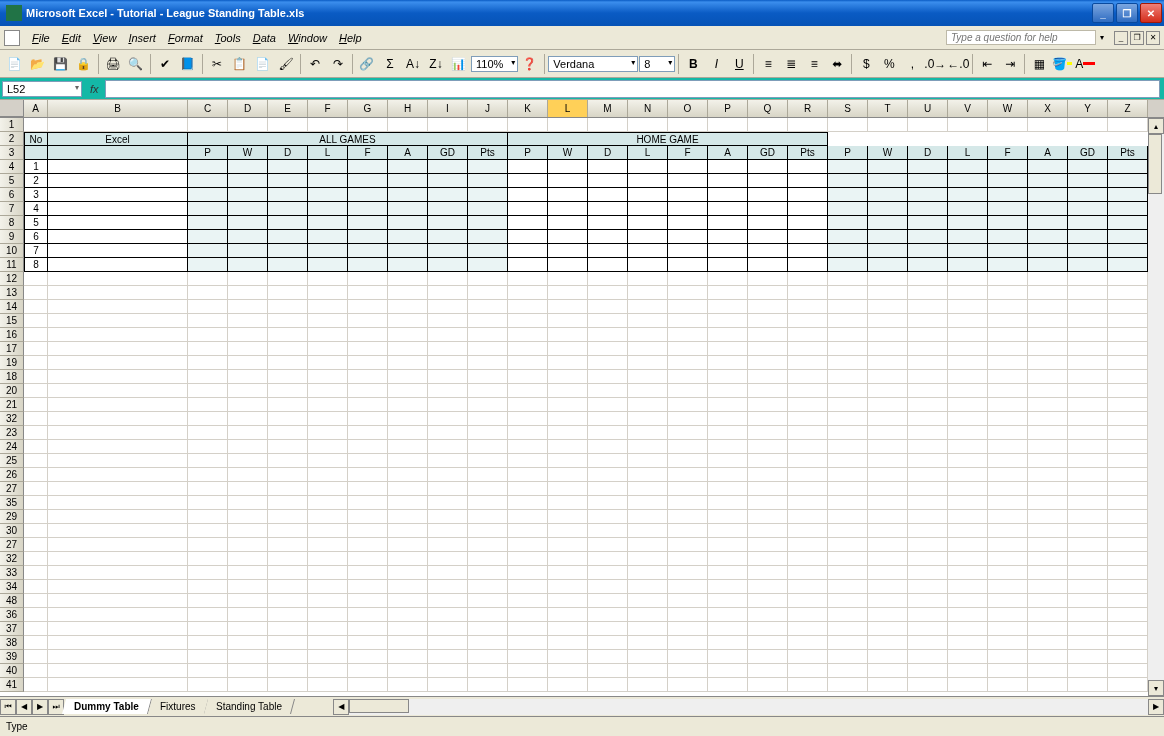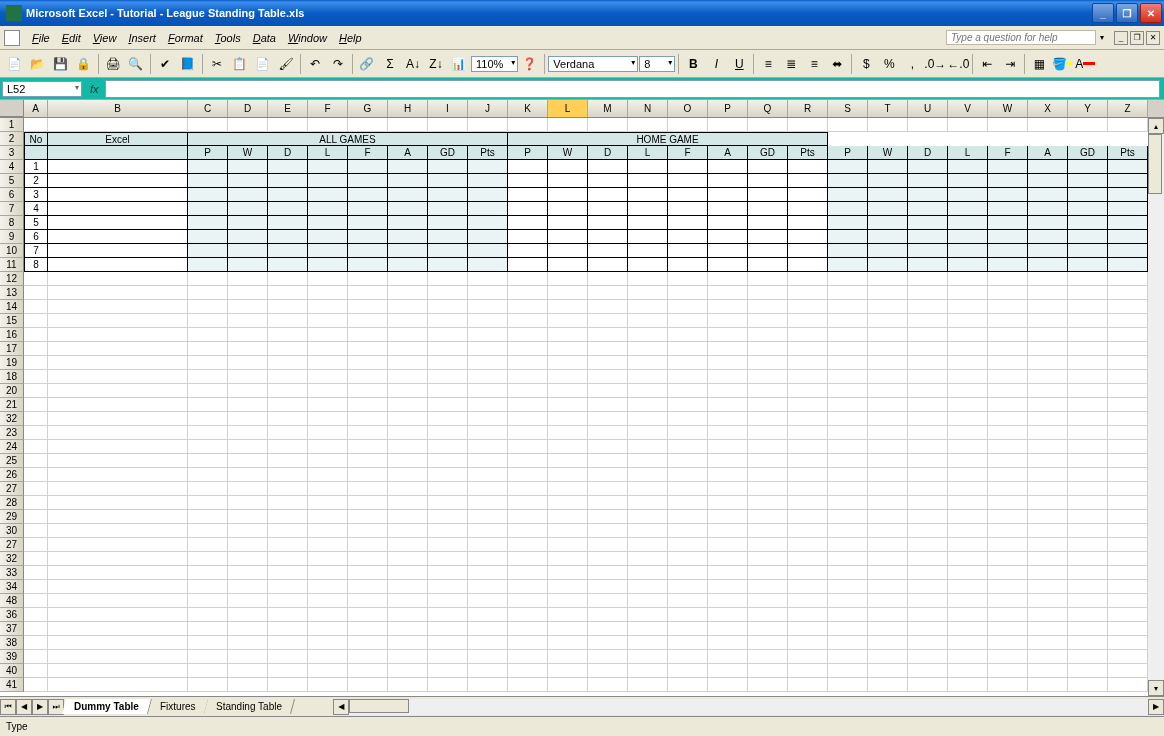--- a/index.html
+++ b/index.html
@@ -944,21 +944,21 @@
         <div class="cell" style="width: 40px;"></div>
         <div class="cell" style="width: 40px;"></div>
         <div class="cell" style="width: 40px;"></div>
         <div class="cell" style="width: 40px;"></div>
         <div class="cell" style="width: 40px;"></div>
         <div class="cell" style="width: 40px;"></div>
         <div class="cell" style="width: 40px;"></div>
         <div class="cell" style="width: 40px;"></div>
       </div>
       <div class="row">
-        <div class="rh">28</div>
+        <div class="rh">35</div>
         <div class="cell" style="width: 24px;"></div>
         <div class="cell" style="width: 140px;"></div>
         <div class="cell" style="width: 40px;"></div>
         <div class="cell" style="width: 40px;"></div>
         <div class="cell" style="width: 40px;"></div>
         <div class="cell" style="width: 40px;"></div>
         <div class="cell" style="width: 40px;"></div>
         <div class="cell" style="width: 40px;"></div>
         <div class="cell" style="width: 40px;"></div>
         <div class="cell" style="width: 40px;"></div>

